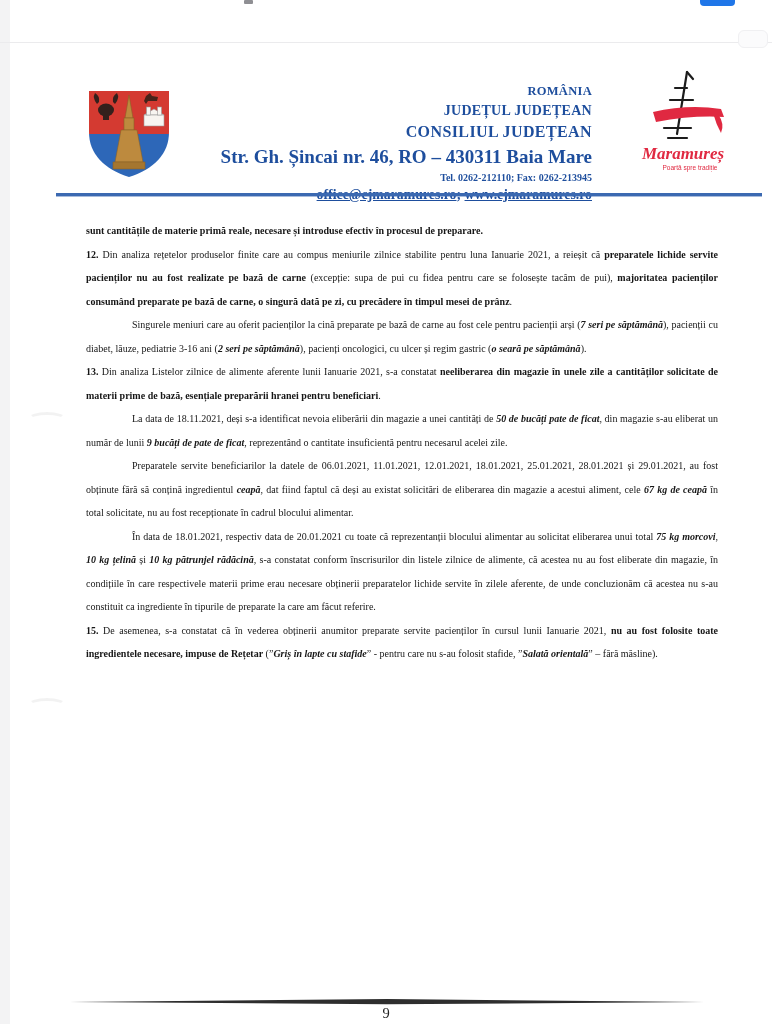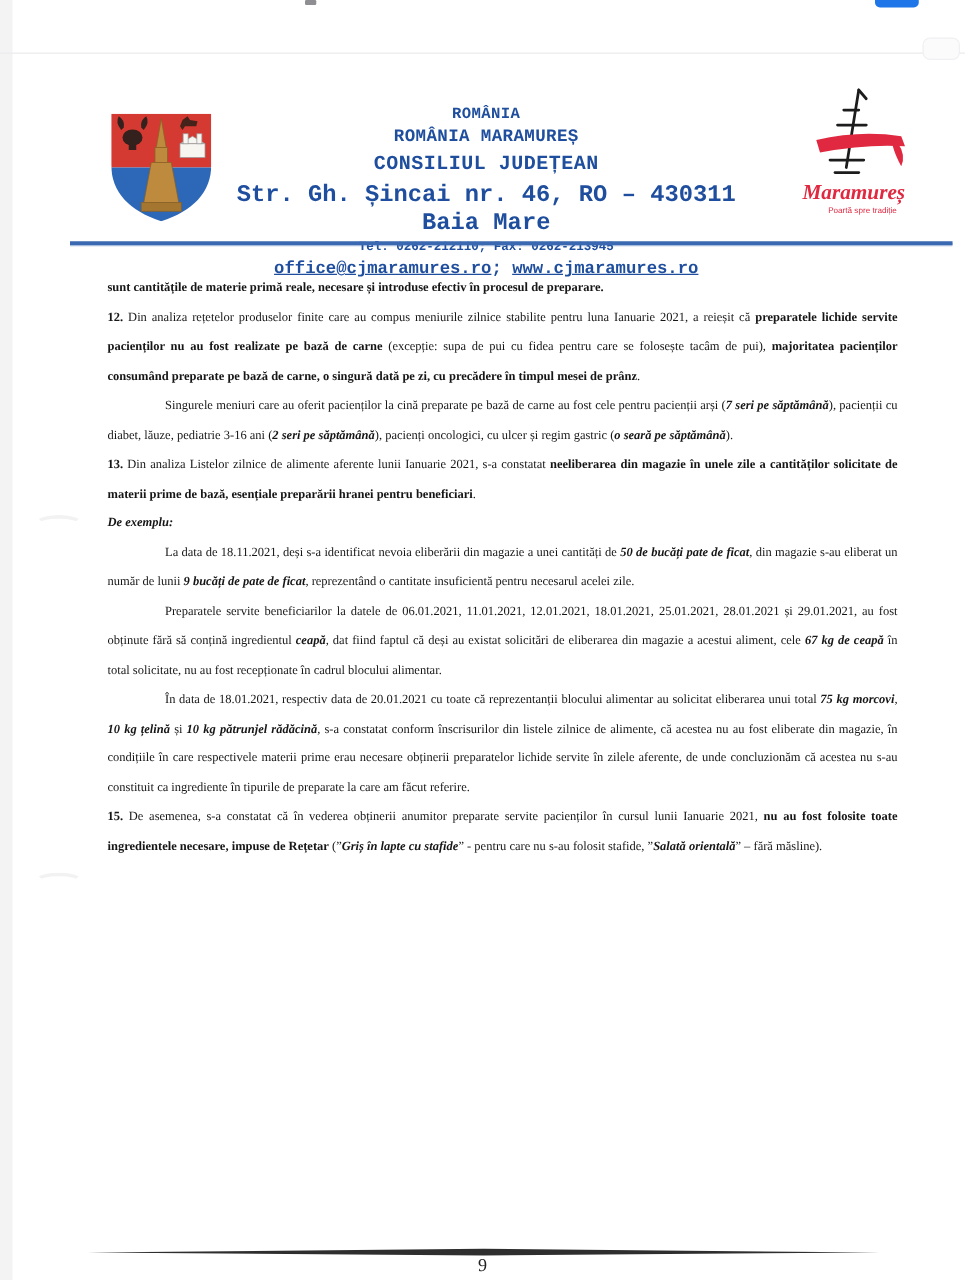--- a/index.html
+++ b/index.html
@@ -25,22 +25,22 @@
   .corner-ghost{position:absolute;left:738px;top:30px;width:30px;height:18px;background:#fbfbfc;border:1px solid #f0f0f2;border-radius:6px;}
   .curl{position:absolute;width:38px;height:14px;border:3px solid rgba(0,0,0,0.05);border-bottom-color:transparent;border-left-color:transparent;border-right-color:transparent;border-radius:50%;}
   .curl.c1{left:28px;top:412px;}
   .curl.c2{left:28px;top:698px;}
 
   
   .header{position:absolute;left:0;top:0;width:772px;}
   .coa{position:absolute;left:84px;top:88px;}
   .hcenter{
     position:absolute;left:186px;top:84px;width:406px;
-    text-align:center;color:var(--header-blue);
-    font-family:Liberation Mono, monospace;font-weight:bold;
+    text-align:right;color:var(--header-blue);
+    font-family:Liberation Serif, serif;font-weight:bold;
   }
   .h-country{font-size:12.5px;letter-spacing:.3px;margin-bottom:4px;}
   .h-county{font-size:14px;letter-spacing:.3px;margin-bottom:4px;}
   .h-inst{font-size:16px;letter-spacing:.4px;margin-bottom:5px;}
   .h-addr{font-size:19px;margin-bottom:4px;}
   .h-tel{font-size:10px;margin-bottom:4px;}
   .h-contact{font-size:13.8px;}
   .h-contact .lnk{text-decoration:underline;}
   .logo{position:absolute;left:633px;top:66px;}
   .hrule{position:absolute;left:56px;top:193px;width:706px;height:3px;background:var(--rule-blue);box-shadow:0 1px 0 rgba(59,105,177,.45);}
@@ -99,21 +99,21 @@
           <polygon points="45,7 41,30 49,30"></polygon>
           <rect x="40" y="30" width="10" height="12"></rect>
           <polygon points="37,42 53,42 59,74 31,74"></polygon>
           <rect x="29" y="74" width="32" height="7" fill="#a5762f"></rect>
         </g>
       </g>
     </svg>
 
     <div class="hcenter">
       <div class="h-country">ROMÂNIA</div>
-      <div class="h-county">ROMÂNIA MARAMUREȘ</div>
+      <div class="h-county">JUDEȚUL JUDEȚEAN</div>
       <div class="h-inst">CONSILIUL JUDEȚEAN</div>
       <div class="h-addr">Str. Gh. Șincai nr. 46, RO – 430311 Baia Mare</div>
       <div class="h-tel">Tel. 0262-212110; Fax: 0262-213945</div>
       <div class="h-contact"><span class="lnk">office@cjmaramures.ro</span><span>; </span><span class="lnk">www.cjmaramures.ro</span></div>
     </div>
 
     <svg class="logo" width="100" height="112" viewBox="0 0 100 112">
       <g stroke="#1c1c1c" stroke-width="2.2" fill="none" stroke-linecap="round">
         <path d="M54 6 L44 68"></path>
         <path d="M54 6 L60 13"></path>
@@ -129,21 +129,20 @@
     </svg>
 
     <div class="hrule"></div>
   </div>
 
   <div class="docbody">
       <p class=""><span class="b">sunt cantitățile de materie primă reale, necesare și introduse efectiv în procesul de preparare.</span></p>
       <p class=""><span class="b">12. </span><span>Din analiza rețetelor produselor finite care au compus meniurile zilnice stabilite pentru luna Ianuarie 2021, a reieșit că </span><span class="b">preparatele lichide servite pacienților nu au fost realizate pe bază de carne</span><span> (excepție: supa de pui cu fidea pentru care se folosește tacâm de pui), </span><span class="b">majoritatea pacienților consumând preparate pe bază de carne, o singură dată pe zi, cu precădere în timpul mesei de prânz</span><span>.</span></p>
       <p class="indent"><span>Singurele meniuri care au oferit pacienților la cină preparate pe bază de carne au fost cele pentru pacienții arși (</span><span class="i">7 seri pe săptămână</span><span>),  pacienții cu diabet, lăuze, pediatrie 3-16 ani (</span><span class="i">2 seri pe săptămână</span><span>), pacienți oncologici, cu ulcer și regim gastric (</span><span class="i">o seară pe săptămână</span><span>).</span></p>
       <p class=""><span class="b">13. </span><span>Din analiza Listelor zilnice de alimente aferente lunii Ianuarie 2021, s-a constatat </span><span class="b">neeliberarea din magazie în unele zile a cantităților solicitate de materii prime de bază, esențiale preparării hranei pentru beneficiari</span><span>.</span></p>
-      <p class=""><span class="i">De exemplu:</span></p>
       <p class="indent"><span>La data de 18.11.2021, deși s-a identificat nevoia eliberării din magazie a unei cantități de </span><span class="b i">50 de bucăți pate de ficat</span><span>, din magazie s-au eliberat un număr de lunii </span><span class="b i">9 bucăți de pate de ficat</span><span>, reprezentând o cantitate insuficientă pentru necesarul acelei zile.</span></p>
       <p class="indent"><span>Preparatele servite beneficiarilor la datele de 06.01.2021, 11.01.2021, 12.01.2021, 18.01.2021, 25.01.2021, 28.01.2021 și 29.01.2021, au fost obținute fără să conțină ingredientul </span><span class="b i">ceapă</span><span>, dat fiind faptul că deși au existat solicitări de eliberarea din magazie a acestui aliment, cele </span><span class="b i">67 kg de ceapă</span><span> în total solicitate, nu au fost recepționate în cadrul blocului alimentar.</span></p>
       <p class="indent"><span>În data de 18.01.2021, respectiv data de 20.01.2021 cu toate că reprezentanții blocului alimentar au solicitat eliberarea unui total </span><span class="b i">75 kg morcovi</span><span>, </span><span class="b i">10 kg țelină</span><span> și </span><span class="b i">10 kg pătrunjel rădăcină</span><span>, s-a constatat conform înscrisurilor din listele zilnice de alimente, că acestea nu au fost eliberate din magazie, în condițiile în care respectivele materii prime erau necesare obținerii preparatelor lichide servite în zilele aferente, de unde concluzionăm că acestea nu s-au constituit ca ingrediente în tipurile de preparate la care am făcut referire.</span></p>
       <p class=""><span class="b">15. </span><span>De asemenea, s-a constatat că în vederea obținerii anumitor preparate servite pacienților în cursul lunii Ianuarie 2021, </span><span class="b">nu au fost folosite toate ingredientele necesare, impuse de Rețetar</span><span> (”</span><span class="i">Griș în lapte cu stafide</span><span>” - pentru care nu s-au folosit stafide, ”</span><span class="i">Salată orientală</span><span>” – fără măsline).</span></p>
     </div>
 
   <svg class="frule" width="634" height="8" viewBox="0 0 634 8">
     <polygon points="0,4 317,1 634,4 317,6.3" fill="#2e2e2e"></polygon>
   </svg>
   <div class="pagenum">9</div>

